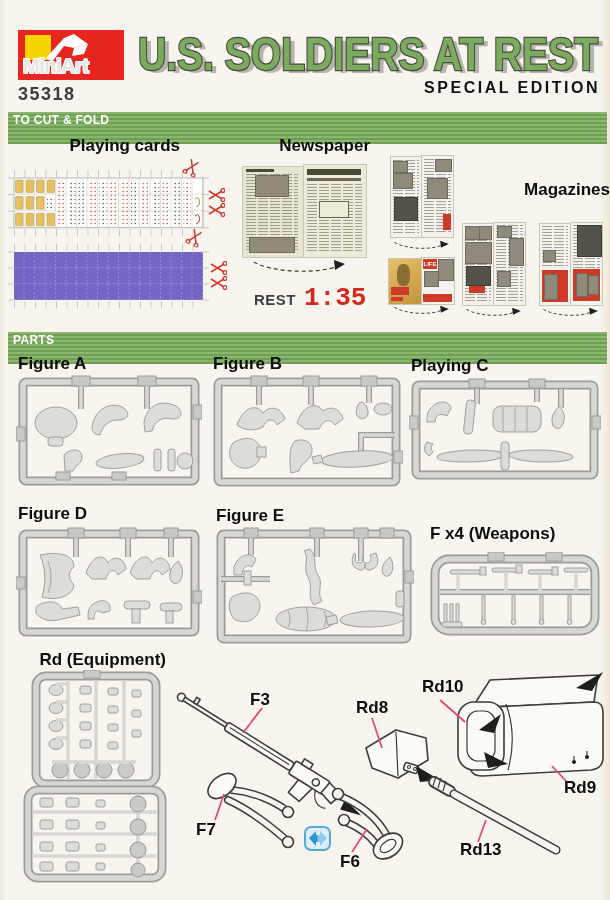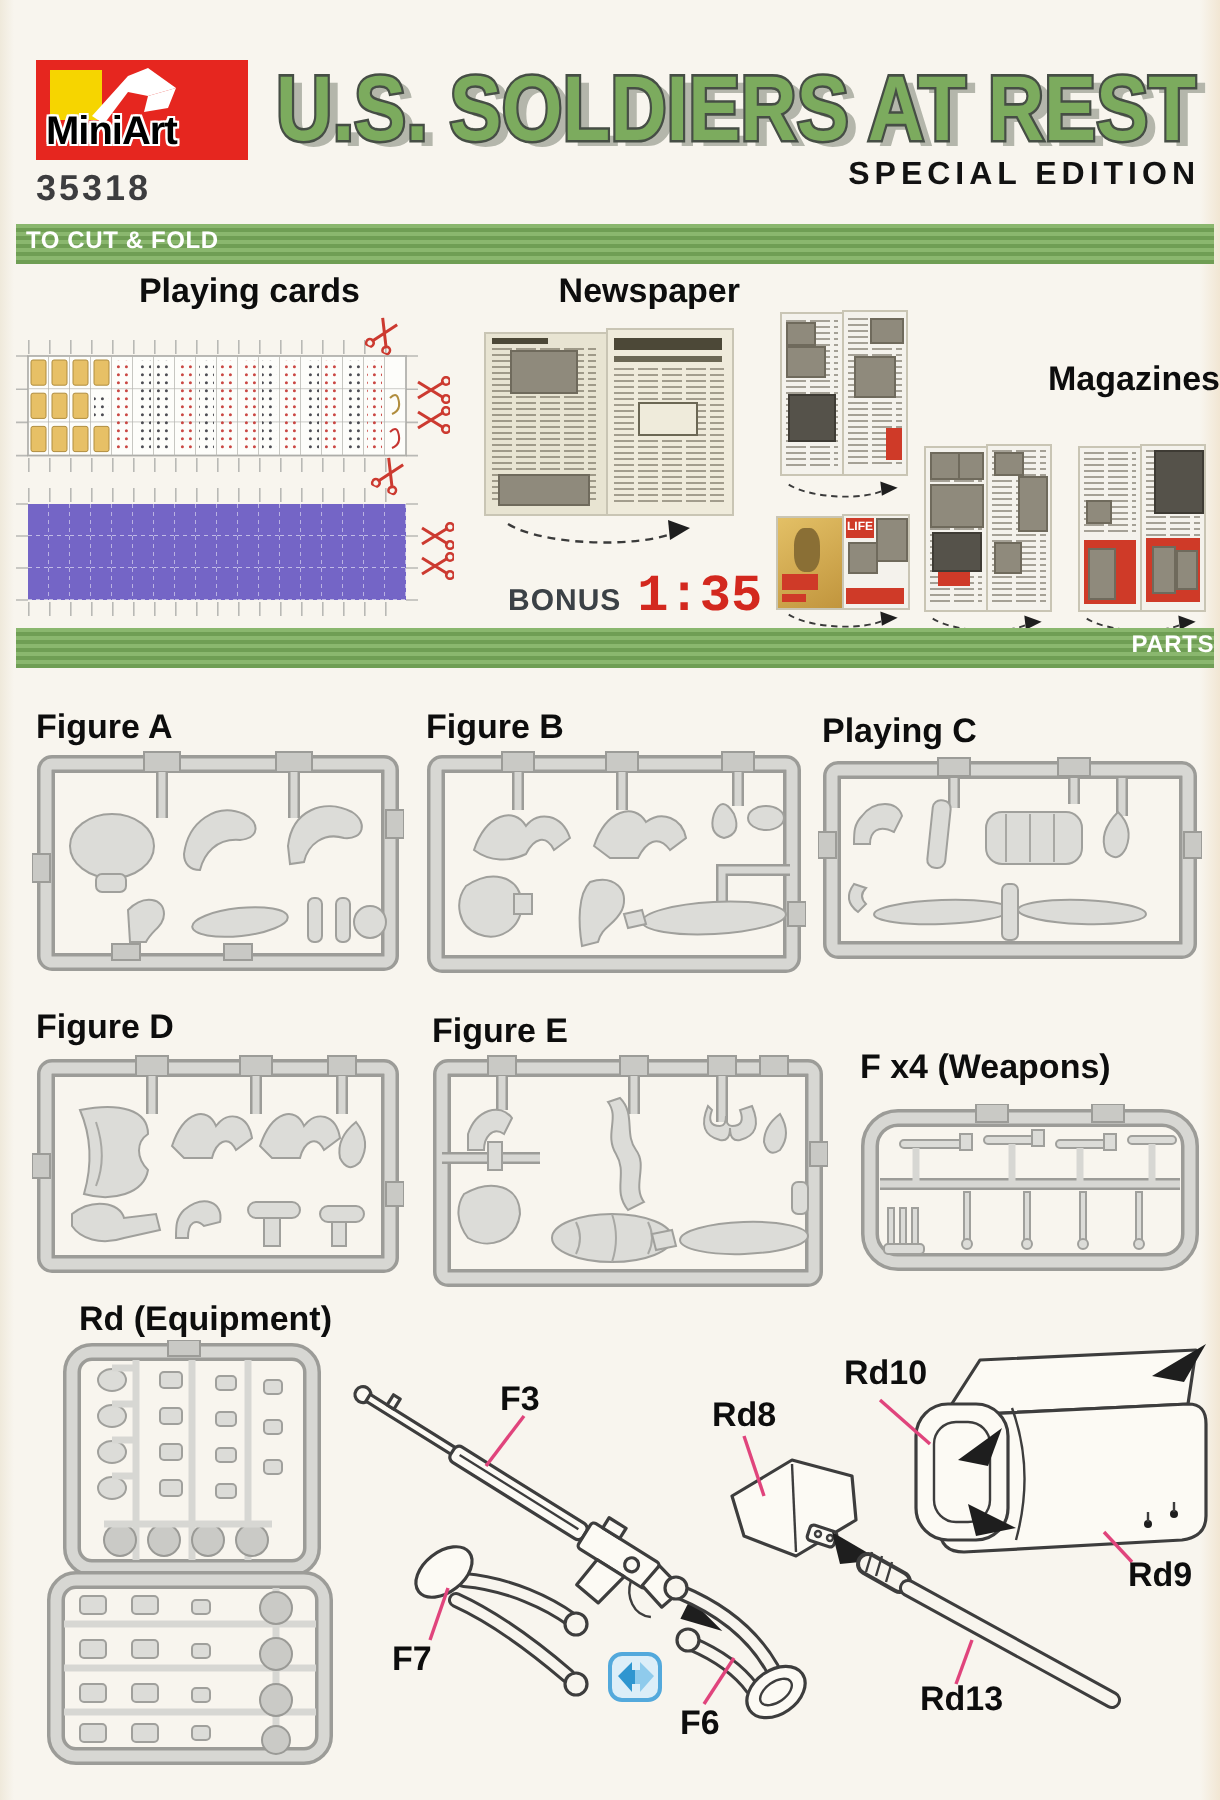--- a/index.html
+++ b/index.html
@@ -3,26 +3,26 @@
 <meta charset="utf-8">
 <style>
   html,body{margin:0;padding:0;background:#fff;}
   .sheet{position:relative;width:610px;height:900px;margin:0 auto;overflow:hidden;
     background:linear-gradient(90deg,#efe9db 0,#f8f5ee 7px,#f8f5ee 600px,#f1e6d3 610px);
     font-family:"Liberation Sans",sans-serif;color:#111;}
   .abs{position:absolute;}
   
   .logo{position:absolute;left:18px;top:30px;width:106px;height:50px;background:#e6261f;}
   .logo .ysq{position:absolute;left:7px;top:5px;width:26px;height:25px;background:#f6d500;}
-  .logo .brand{position:absolute;left:5px;bottom:2px;font-weight:bold;font-size:20px;letter-spacing:-.5px;color:#000000;
+  .logo .brand{position:absolute;left:5px;bottom:2px;font-weight:bold;font-size:20px;letter-spacing:-.5px;color:#e5e5e5;
     text-shadow:-1px 0 #fff,1px 0 #fff,0 -1px #fff,0 1px #fff,1px 1px #fff,-1px -1px #fff,1px -1px #fff,-1px 1px #fff;}
   .kitnum{position:absolute;left:18px;top:84px;font-weight:bold;font-size:18px;letter-spacing:1.5px;color:#3d3d3f;}
   .edition{position:absolute;right:10px;top:79px;font-weight:bold;font-size:16px;letter-spacing:2.5px;color:#121212;}
   
-  .bar{position:absolute;height:20px;line-height:16px;padding-left:5px;
+  .bar{position:absolute;height:32px;line-height:16px;padding-left:5px;
     background:repeating-linear-gradient(180deg,#8ab76e 0 2px,#6f9e54 2px 4px);
     color:#fff;font-weight:bold;font-size:12px;letter-spacing:.3px;}
   
   .h{position:absolute;font-weight:bold;font-size:17px;color:#0d0d0d;}
   .hc{text-align:right;}
   
   .pg{position:absolute;background:#f4f2ec;border:1px solid #c9c5b4;}
   .tex{position:absolute;background-image:
       repeating-linear-gradient(90deg,rgba(0,0,0,0) 0 10px,var(--pg,#f4f2ec) 10px 12px),
       repeating-linear-gradient(180deg,rgba(86,80,64,.5) 0 1px,rgba(0,0,0,0) 1px 3px);}
@@ -198,21 +198,21 @@
       <div class="hl" style="left:3px;top:13px;width:54px;height:3px;background:#6b6754;"></div>
       <div class="tex" style="left:3px;top:19px;width:55px;height:69px;"></div>
       <div class="bx" style="left:15px;top:36px;width:28px;height:15px;background:#efebdb;"></div>
     </div>
   </div>
   <svg class="fold" style="left:250px;top:259px" width="100" height="16" viewBox="0 0 100 16">
     <path class="dash" d="M4,3 C22,14 70,15 88,7"></path>
       <polygon class="blk" points="84,1 95,5 85,11"></polygon>
   </svg>
   <div class="scale" style="left:254px;top:283px;">
-    <span class="sl">BONUS</span>
+    <span class="sl">REST</span>
     <span class="sv">1:35</span>
   </div>
 
   <div class="abs" style="left:390px;top:155px;width:64px;height:82px;">
     <div class="pg" style="left:0;top:1px;width:30px;height:80px;">
       <div class="tex" style="left:2px;top:3px;width:26px;height:74px;"></div>
       <div class="ph" style="left:2px;top:4px;width:13px;height:10px;"></div>
       <div class="ph" style="left:2px;top:16px;width:18px;height:14px;"></div>
       <div class="phd" style="left:3px;top:40px;width:22px;height:22px;"></div>
     </div>
@@ -282,21 +282,21 @@
         <div class="ph" style="left:3px;top:4px;width:10px;height:22px;"></div>
         <div class="ph" style="left:15px;top:6px;width:9px;height:18px;"></div>
       </div>
     </div>
   </div>
   <svg class="fold" style="left:541px;top:306px" width="60" height="13" viewBox="0 0 76 14">
     <path class="dash" d="M3,3 C18,12 52,13 64,6"></path>
       <polygon class="blk" points="61,1 72,5 62,10"></polygon>
   </svg>
 
-  <div class="bar" style="left:8px;top:314px;width:594px;text-align:right;">PARTS</div>
+  <div class="bar" style="left:8px;top:332px;width:594px;">PARTS</div>
 
   <div class="h" style="left:18px;top:354px;">Figure A</div>
   <svg class="abs" style="left:16px;top:375px" width="186" height="113" viewBox="0 0 186 113">
     <rect class="frA" x="7" y="7" width="172" height="99" rx="3"></rect>
       <rect class="frB" x="7" y="7" width="172" height="99" rx="3"></rect>
     <rect class="tab" x="56" y="1" width="18" height="10"></rect>
       <rect class="tab" x="122" y="1" width="18" height="10"></rect>
     <rect class="tab" x="0" y="52" width="9" height="14"></rect>
       <rect class="tab" x="177" y="30" width="9" height="14"></rect>
     <path class="rnA" d="M65,11 V34"></path>

